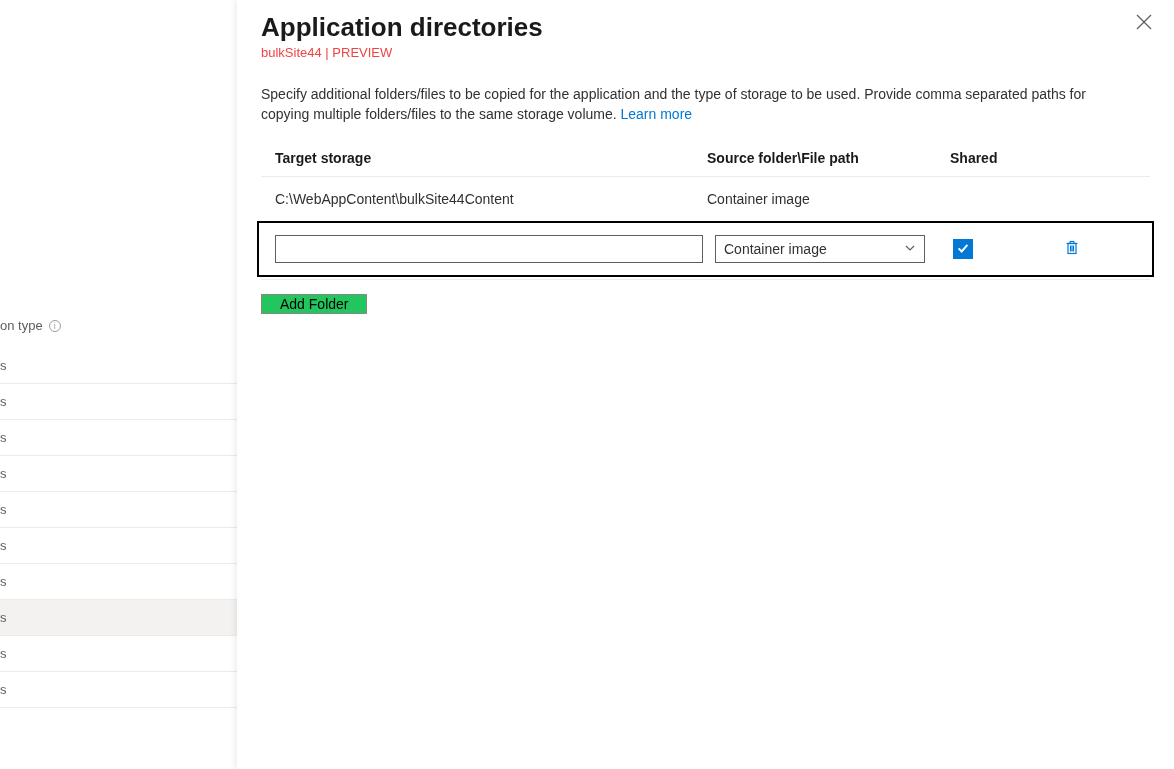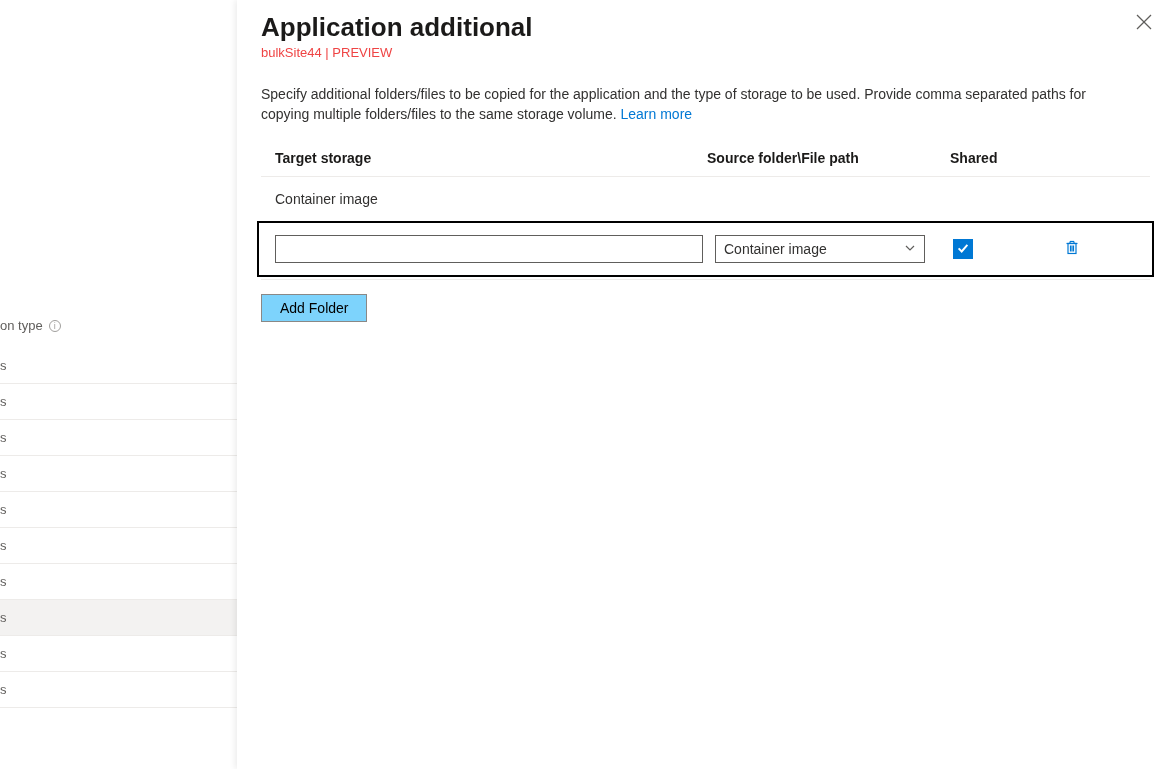--- a/index.html
+++ b/index.html
@@ -168,24 +168,24 @@
   .chk {
     width: 20px; height: 20px;
     background: #0078d4;
     display: flex; align-items: center; justify-content: center;
     cursor: pointer;
   }
   .chk svg { width: 14px; height: 14px; color: #ffffff; }
 
   .add-btn {
     margin-top: 14px;
-    height: 28px;
+    height: 20px;
     padding: 0 18px;
     border: 1px solid #8a8886;
-    background: #7dd3fc;
+    background: #22c55e;
     font-size: 14px;
     font-family: inherit;
     cursor: pointer;
   }
 </style>
 </head>
 <body>
 
 <div class="underlay">
   <div class="type-label">
@@ -210,37 +210,38 @@
 
   <div class="close">
     <span>
       <svg viewBox="0 0 16 16" stroke="currentColor" stroke-width="1.2" fill="none">
         <line x1="1" y1="1" x2="15" y2="15"></line>
           <line x1="15" y1="1" x2="1" y2="15"></line>
       </svg>
     </span>
   </div>
 
-  <h1>Application additional</h1>
+  <h1>Application directories</h1>
   <div class="subtitle">
     <span>bulkSite44</span><span> | </span><span>PREVIEW</span>
   </div>
 
   <div class="desc">
     <span>Specify additional folders/files to be copied for the application and the type of storage to be used. Provide comma separated paths for copying multiple folders/files to the same storage volume. </span><a href="#">Learn more</a>
   </div>
 
   <div class="tbl-head">
     <div>Target storage</div>
     <div>Source folder\File path</div>
     <div>Shared</div>
     <div></div>
   </div>
 
   <div class="tbl-row">
+    <div>C:\WebAppContent\bulkSite44Content</div>
     <div>Container image</div>
     <div></div>
     <div></div>
   </div>
 
   <div class="edit-row-outer">
     <div class="edit-row-wrap">
       <input class="txt" type="text" value="" style="">
       <div class="select">
         <span>Container image</span>

